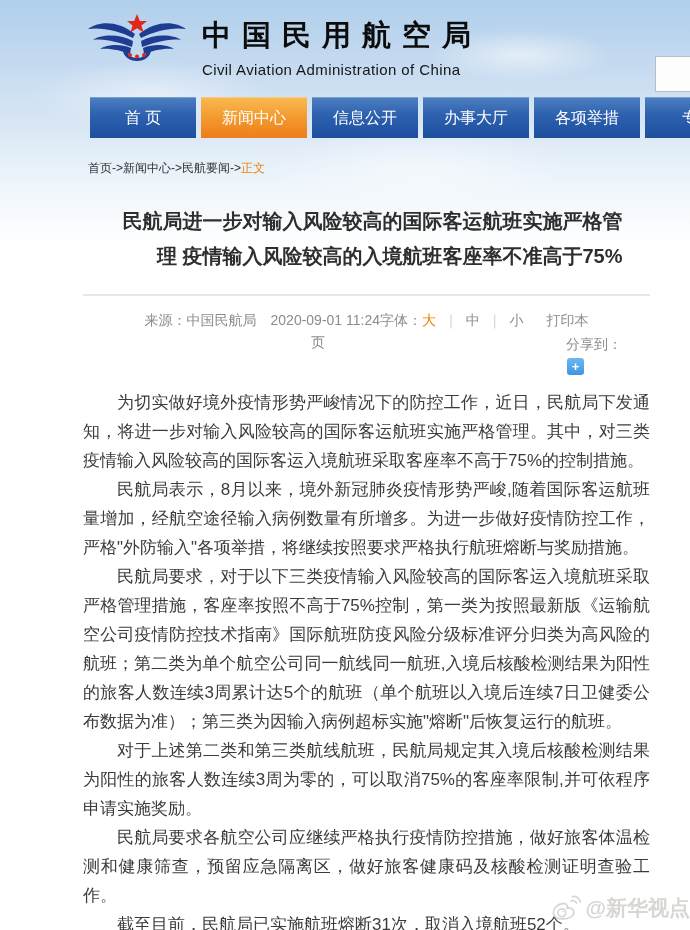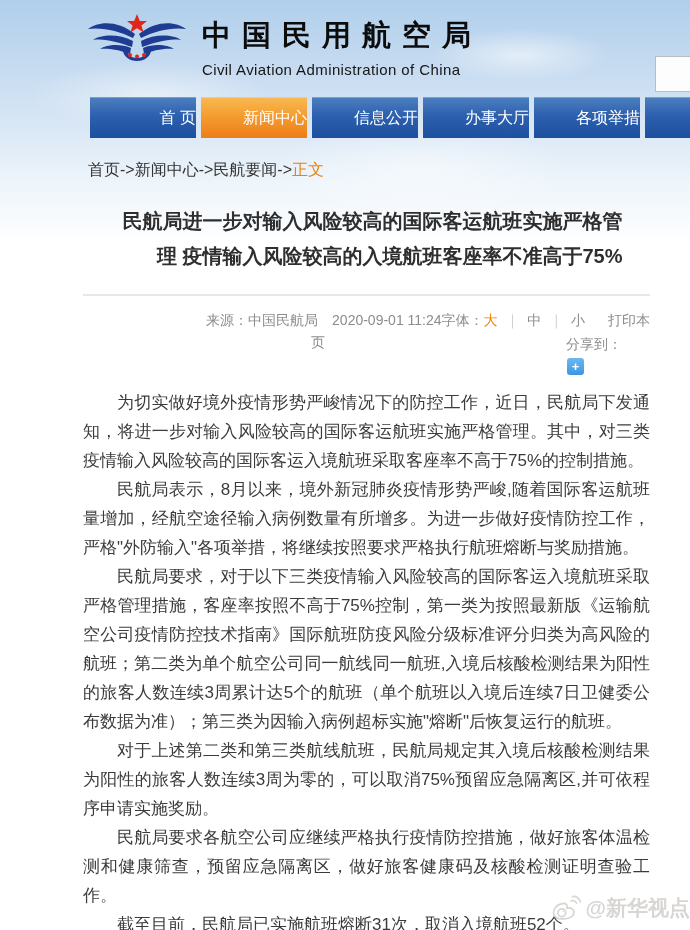--- a/index.html
+++ b/index.html
@@ -17,42 +17,42 @@
   
   .logo{position:absolute;left:86px;top:10px;width:102px;height:62px;}
   .site-names{position:absolute;left:202px;top:16px;}
   .site-cn{font-size:29px;font-weight:bold;color:#0c0c0c;letter-spacing:11px;white-space:nowrap;}
   .site-en{font-size:15px;color:#161616;margin-top:5px;letter-spacing:.4px;white-space:nowrap;}
   .search-box{position:absolute;left:655px;top:56px;width:90px;height:34px;background:#fdfdfd;
     border:1px solid #b9bcc0;outline:none;padding:0 6px;font-size:14px;}
 
   
   .nav{position:absolute;top:97px;left:90px;display:flex;gap:5px;}
-  .nav-item{display:block;width:106px;height:41px;line-height:41px;text-align:right;flex:0 0 106px;
+  .nav-item{display:block;width:106px;height:41px;line-height:41px;text-align:center;flex:0 0 106px;
     color:#fff;font-size:16px;text-decoration:none;cursor:pointer;
     background:linear-gradient(180deg,#4d80c0 0%,#2d60ae 45%,#1c4f9e 100%);
     box-shadow:inset 0 1px 0 rgba(255,255,255,.25);}
   .nav-item.active{background:linear-gradient(180deg,#f9ba52 0%,#f39a2e 50%,#ee7d1a 100%);}
 
   
-  .breadcrumb{position:absolute;top:160px;left:88px;font-size:16px;color:#333;}
+  .breadcrumb{position:absolute;top:160px;left:88px;font-size:12px;color:#333;}
   .breadcrumb a{color:#333;text-decoration:none;cursor:pointer;}
   .breadcrumb .sep{color:#333;}
   .breadcrumb .current{color:#e8820c;}
 
   
   .content{position:absolute;top:190px;left:83px;width:567px;}
   .article-title{width:512px;margin:14px auto 0;font-size:20px;font-weight:bold;color:#2e2e2e;
     text-align:right;line-height:35px;}
   .divider{height:2px;background:#e7e7e7;margin-top:20px;}
 
   
   .meta{margin-top:16px;font-size:14px;color:#8c8c8c;}
   .meta a{color:#8c8c8c;text-decoration:none;cursor:pointer;}
-  .meta-row1{display:flex;justify-content:flex-end;height:22px;}
+  .meta-row1{display:flex;justify-content:center;height:22px;}
   .meta-src .date{margin-left:14px;}
   .meta-fonts .size-large{color:#f08300;}
   .meta-fonts .bar{color:#c9c9c9;margin:0 8px;}
   .meta-fonts .print{margin-left:23px;}
   .meta-row2{position:relative;height:22px;}
   .wrap-char{position:absolute;left:228px;top:0;}
   .share-label{position:absolute;right:28px;top:2px;text-align:center;}
   .meta-row3{height:22px;text-align:right;padding-right:66px;margin-top:2px;}
   .share-plus{display:inline-block;width:17px;height:17px;border:none;border-radius:3px;
     background:linear-gradient(180deg,#6cb9f0,#3d96e2);color:#fff;font-size:13px;line-height:17px;
@@ -124,21 +124,21 @@
       </div>
       <div class="meta-row3">
         <button class="share-plus">+</button>
       </div>
     </div>
 
     <div class="article-body">
       <p>为切实做好境外疫情形势严峻情况下的防控工作，近日，民航局下发通知，将进一步对输入风险较高的国际客运航班实施严格管理。其中，对三类疫情输入风险较高的国际客运入境航班采取客座率不高于75%的控制措施。</p>
       <p>民航局表示，8月以来，境外新冠肺炎疫情形势严峻,随着国际客运航班量增加，经航空途径输入病例数量有所增多。为进一步做好疫情防控工作，严格"外防输入"各项举措，将继续按照要求严格执行航班熔断与奖励措施。</p>
       <p>民航局要求，对于以下三类疫情输入风险较高的国际客运入境航班采取严格管理措施，客座率按照不高于75%控制，第一类为按照最新版《运输航空公司疫情防控技术指南》国际航班防疫风险分级标准评分归类为高风险的航班；第二类为单个航空公司同一航线同一航班,入境后核酸检测结果为阳性的旅客人数连续3周累计达5个的航班（单个航班以入境后连续7日卫健委公布数据为准）；第三类为因输入病例超标实施"熔断"后恢复运行的航班。</p>
-      <p>对于上述第二类和第三类航线航班，民航局规定其入境后核酸检测结果为阳性的旅客人数连续3周为零的，可以取消75%预留应急隔离区,并可依程序申请实施奖励。</p>
+      <p>对于上述第二类和第三类航线航班，民航局规定其入境后核酸检测结果为阳性的旅客人数连续3周为零的，可以取消75%的客座率限制,并可依程序申请实施奖励。</p>
       <p>民航局要求各航空公司应继续严格执行疫情防控措施，做好旅客体温检测和健康筛查，预留应急隔离区，做好旅客健康码及核酸检测证明查验工作。</p>
       <p>截至目前，民航局已实施航班熔断31次，取消入境航班52个。</p>
     </div>
   </div>
 
   <div class="watermark">
     <span>
       <svg width="30" height="26" viewBox="0 0 32 28" fill="none" stroke="#d2cfcc" stroke-width="1.8" stroke-linecap="round">
         <path d="M14.5 9 C7 9 2.5 14.5 2.5 19 c0 4.5 4.5 6.8 10.5 6.8 c6.5 0 11.5 -2.8 11.5 -7.3 c0 -3.6 -4.2 -5.3 -7.4 -4.4 c0.9 -2.6 -0.8 -4.6 -2.6 -5.1z"></path>
         <circle cx="11.5" cy="19.2" r="4.2"></circle>

